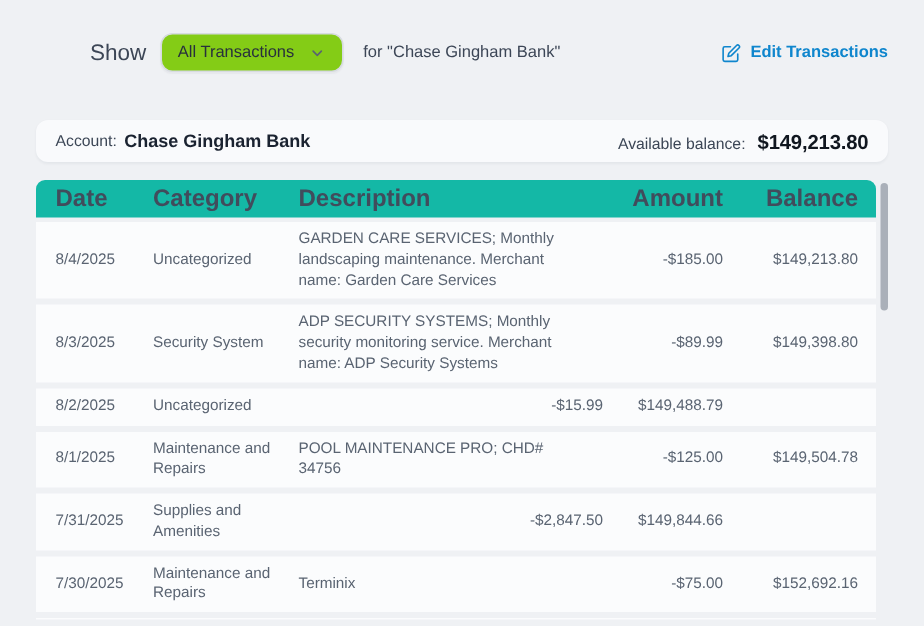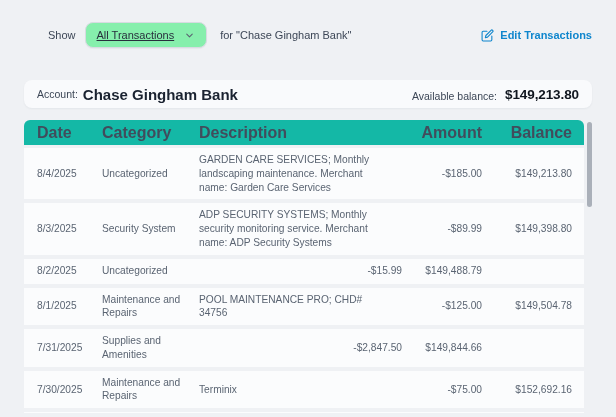--- a/index.html
+++ b/index.html
@@ -16,38 +16,37 @@
     align-items: center;
     padding: 22px 24px 0 24px;
   }
   .page-title {
     font-size: 18px;
     font-weight: 700;
     color: #141b26;
     letter-spacing: -0.2px;
   }
   .show-label {
-    margin-left: 24px;
-    font-size: 11px;
+    margin-left: 36px;
+    font-size: 15px;
     color: #3c4656;
   }
   .filter-select {
     margin-left: 9px;
     display: inline-flex;
     align-items: flex-end;
     gap: 10px;
-    background: #86efac;
+    background: #84cc16;
     border: 1px solid #d7dbe1;
     border-radius: 8px;
     padding: 6px 11px;
     font-size: 11px;
     color: #28303d;
     box-shadow: 0 1px 1px rgba(20,30,50,0.04);
     cursor: pointer;
-    text-decoration: underline;
   }
   .chevron { width: 11px; height: 11px; color: #5a6472; display: inline-flex; }
   .chevron svg { width: 100%; height: 100%; }
   .for-text {
     margin-left: 13px;
     font-size: 11px;
     color: #3c4656;
   }
   .edit-link {
     margin-left: auto;
@@ -68,21 +67,21 @@
     margin: 32px 24px 0 24px;
     background: #f9fafc;
     border-radius: 8px;
     box-shadow: 0 1px 2px rgba(20,30,50,0.05);
     display: flex;
     align-items: center;
     padding: 7px 13px;
     height: 28px;
   }
   .account-label { font-size: 10.5px; color: #3c4656; }
-  .account-name { font-size: 15px; font-weight: 700; color: #1a2230; margin-left: 5px; }
+  .account-name { font-size: 12px; font-weight: 700; color: #1a2230; margin-left: 5px; }
   .balance-group { margin-left: auto; display: flex; align-items: flex-end; }
   .balance-label { font-size: 10.5px; color: #3c4656; }
   .balance-value { font-size: 13.5px; font-weight: 700; color: #10161f; margin-left: 8px; letter-spacing: -0.1px; }
 
   
   .table-wrap {
     position: relative;
     margin: 12px 24px 0 24px;
     height: 293px;
     overflow: hidden;

